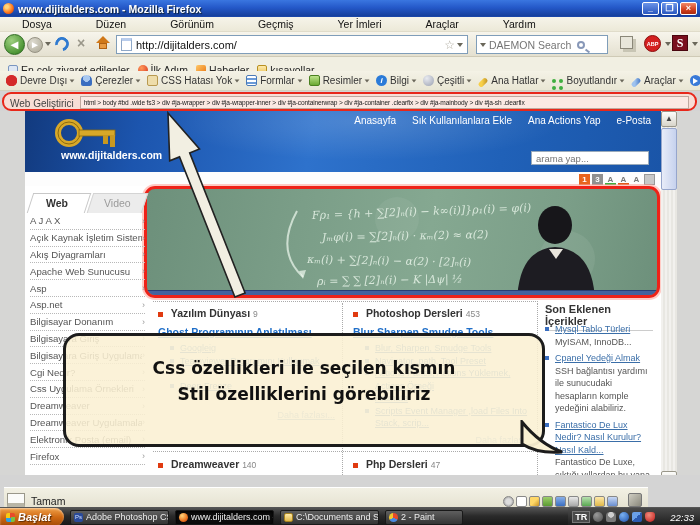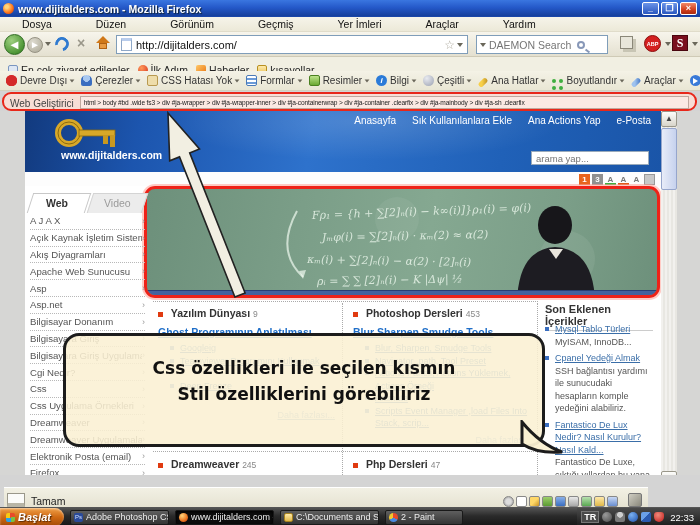--- a/index.html
+++ b/index.html
@@ -127,21 +127,21 @@
   .taskbar { left:0; top:507px; width:700px; height:20px; background:linear-gradient(#585858,#2a2a2a 45%,#151515); display:flex; align-items:center; }
   .startbtn { height:18px; width:64px; border-radius:0 9px 9px 0; background:linear-gradient(#f0a048,#d06a14 50%,#a34a06); display:flex; align-items:center; box-shadow:inset 0 1px 2px rgba(255,255,255,.5);}
   .winflag { width:9px; height:9px; margin:0 3px 0 6px; background:
      conic-gradient(#e84a2a 0 90deg,#7ac142 90deg 180deg,#2a9fe8 180deg 270deg,#f8c812 270deg); border-radius:2px;}
   .startbtn span { color:#fff; font-style:italic; font-weight:bold; font-size:11px; text-shadow:1px 1px 1px #5a2a00;}
   .tbtn { height:15px; width:99px; margin-left:6px; border-radius:2px; background:linear-gradient(#5f5f5f,#343434); border:1px solid #191919; display:flex; align-items:center; color:#eee; font-size:9px; overflow:hidden; white-space:nowrap;}
   .tbtn.active { background:#0c0c0c; box-shadow:inset 0 1px 3px #000; }
   .tbi { width:9px; height:9px; margin:0 3px; border-radius:2px; flex:0 0 auto;}
   .tray { margin-left:auto; display:flex; align-items:center; height:18px; background:linear-gradient(#4a4a4a,#1c1c1c); padding:0 4px; }
   .tri { width:10px; height:10px; border-radius:50%; margin-left:3px; }
-  .trtime { color:#fff; font-size:9.5px; margin-left:6px; margin-right:2px;}
+  .trtime { color:#fff; font-size:9.5px; margin-left:15px; margin-right:2px;font-style:italic;}
 </style>
 </head>
 <body>
 
 <div class="win abs">
 
   <div class="titlebar abs">
     <div class="ff-ico"></div>
     <span>www.dijitalders.com - Mozilla Firefox</span>
     <div class="caps">
@@ -361,24 +361,20 @@
           </div>
         <div class="sbi">
             <span class="t">Bilgisayara Giriş Uygulamaları</span>
             <span class="a">›</span>
           </div>
         <div class="sbi">
             <span class="t">Cgi Nedir?</span>
             <span class="a">›</span>
           </div>
         <div class="sbi">
-            <span class="t">Css</span>
-            <span class="a">›</span>
-          </div>
-        <div class="sbi">
             <span class="t">Css Uygulama Örnekleri</span>
             <span class="a">›</span>
           </div>
         <div class="sbi">
             <span class="t">Dreamweaver</span>
             <span class="a">›</span>
           </div>
         <div class="sbi">
             <span class="t">Dreamweaver Uygulamaları</span>
             <span class="a">›</span>
@@ -422,21 +418,21 @@
         <div>Actions Paneli, Actions Yüklemek, Actions Örneği</div>
         <div>Animate</div>
         <div>Scripts Event Manager ,load Files Into Stack, scrip...</div>
       </div>
       <div class="abs more" style="left:398px; top:324px; width:110px;">Daha fazlası...</div>
 
       <div class="abs dotl" style="left:128px; top:340px; width:385px;"></div>
       <div class="abs sec-h" style="left:133px; top:347px;">
         <span class="bullet"></span>
         <span>Dreamweaver</span>
-        <span class="cnt">245</span>
+        <span class="cnt">140</span>
       </div>
       <div class="abs headline" style="left:133px; top:367px;">Snippets Paneli Ve Araçları</div>
       <div class="abs sec-h" style="left:328px; top:347px;">
         <span class="bullet"></span>
         <span>Php Dersleri</span>
         <span class="cnt">47</span>
       </div>
       <div class="abs headline" style="left:328px; top:367px;">Php Mysql to XML</div>
 
       <div class="abs latest-h" style="left:520px; top:192px; width:108px;">Son Eklenen İçerikler</div>

